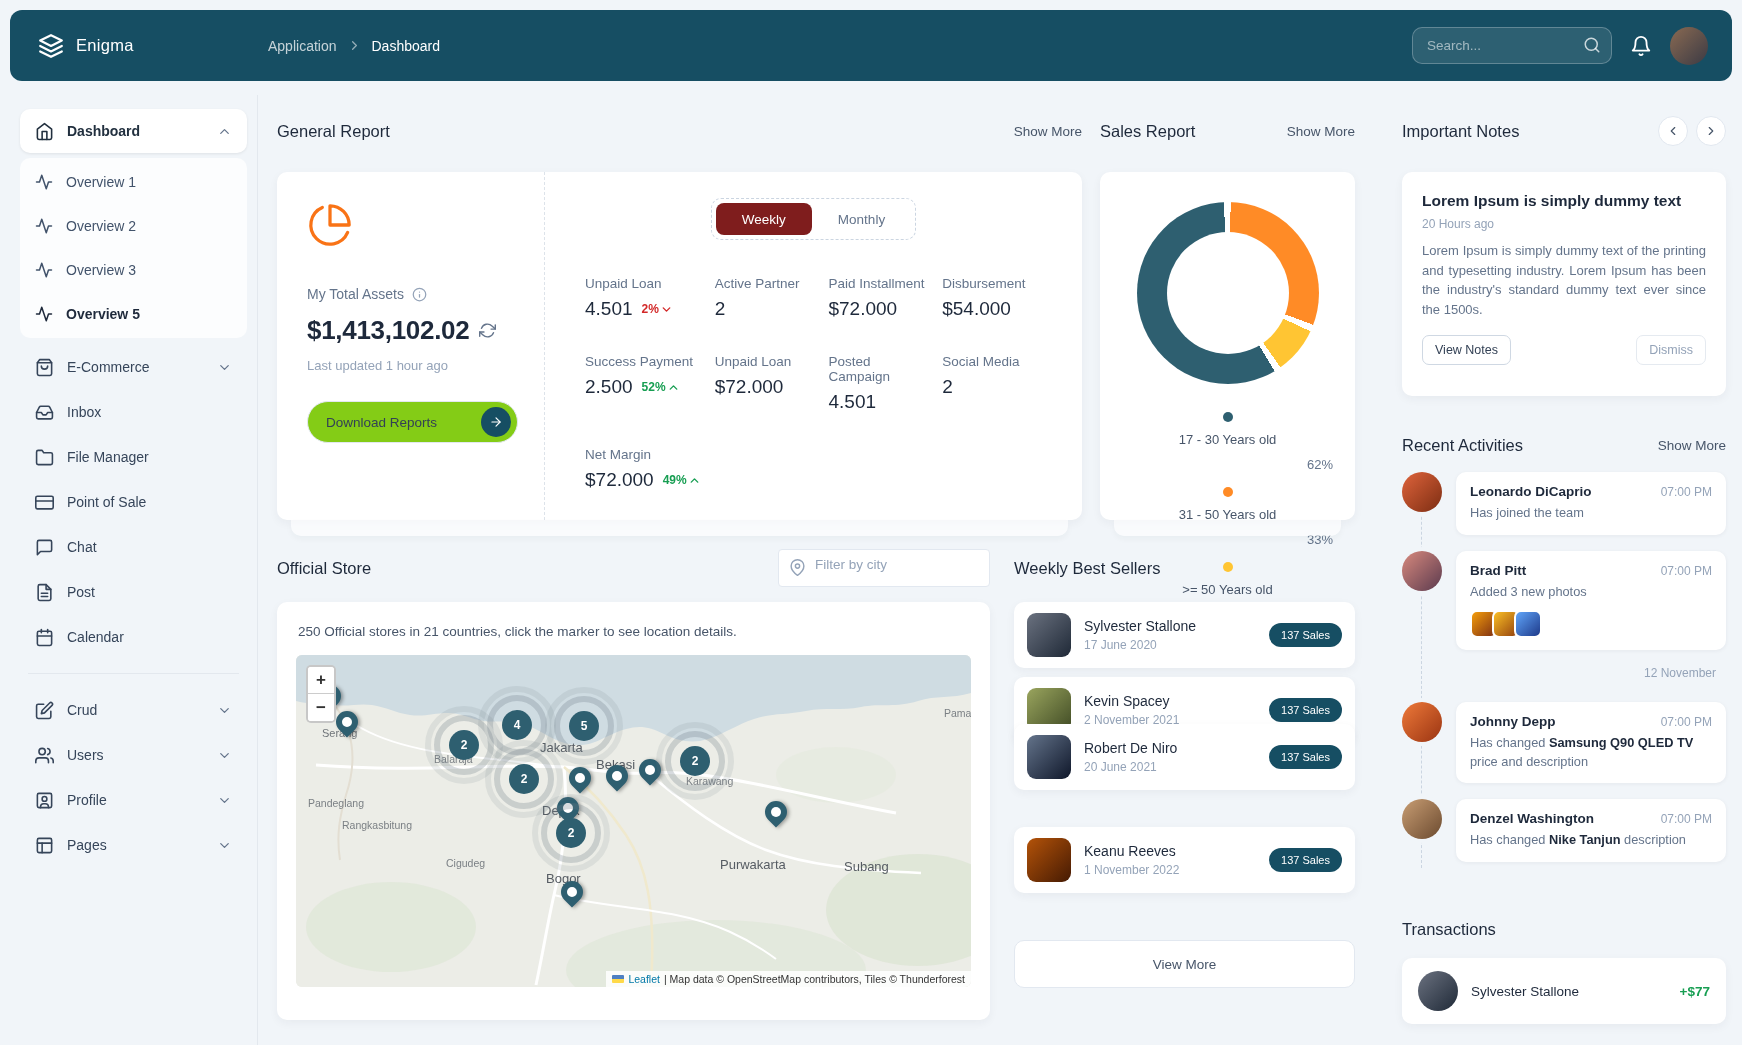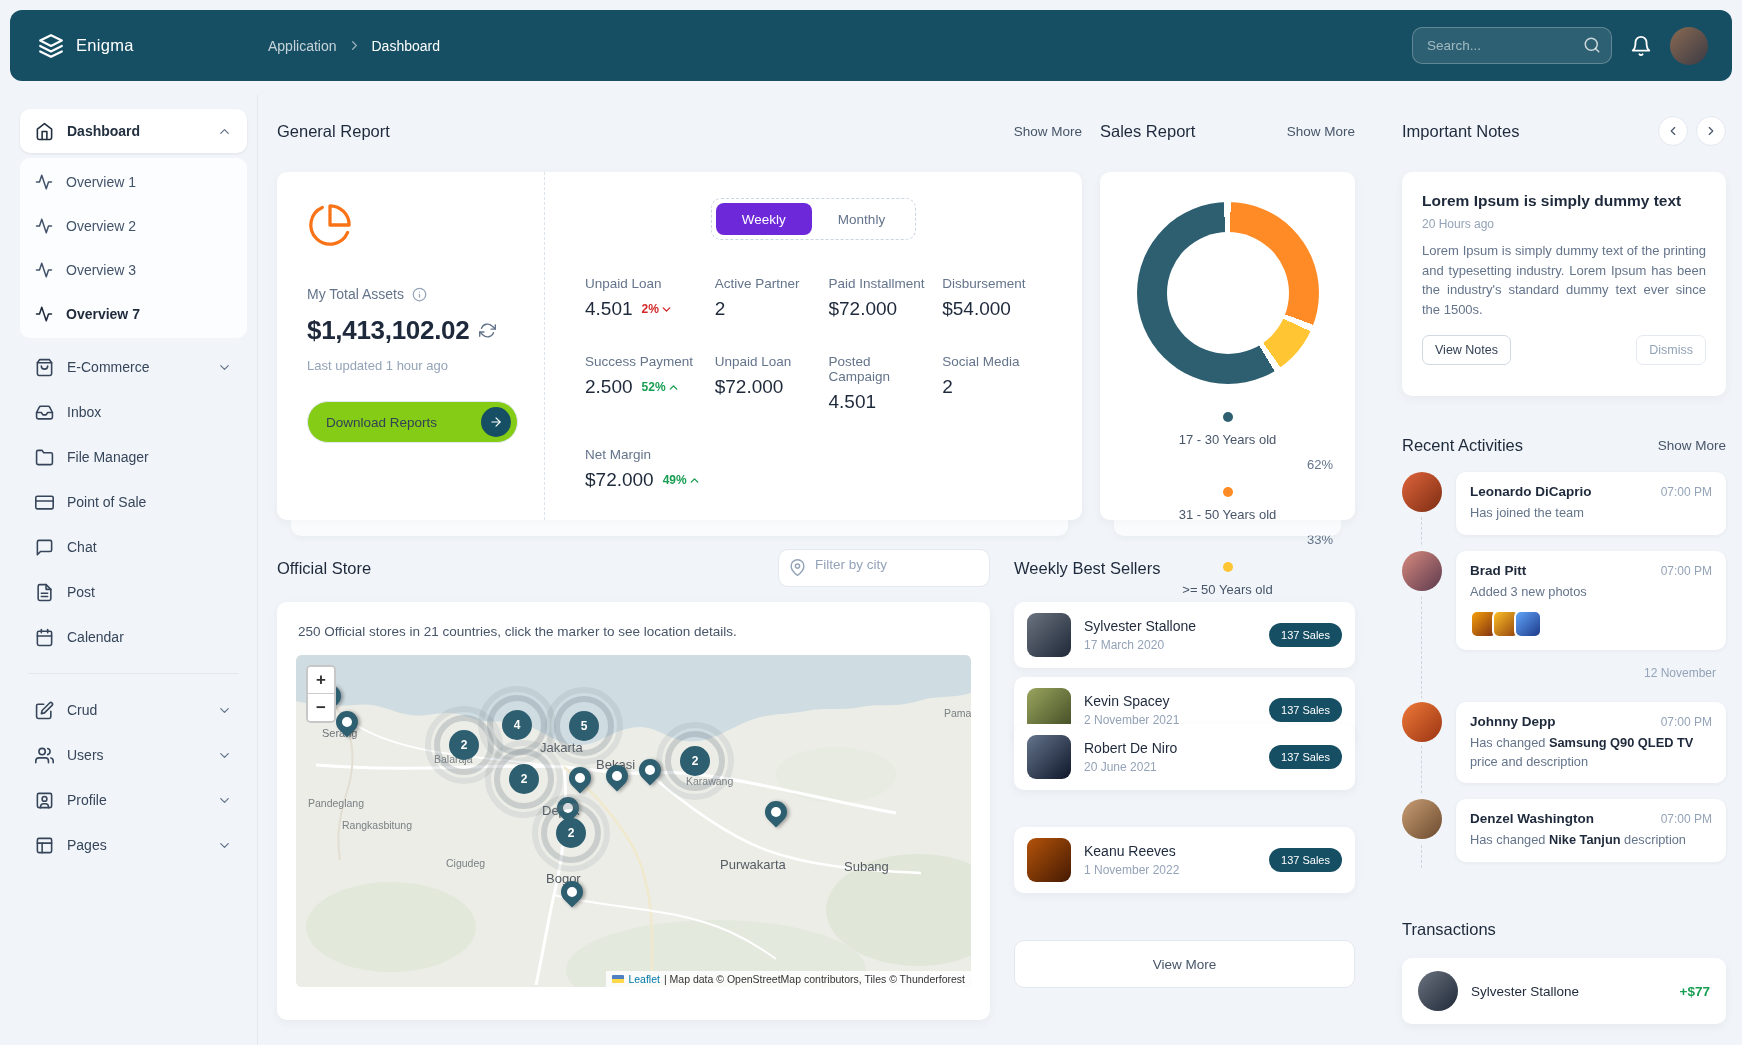--- a/index.html
+++ b/index.html
@@ -70,21 +70,21 @@
   .info-ic { width:15px; height:15px; color:#94a3b8; cursor:pointer; }
   .assets-value { margin-top:13px; display:flex; align-items:center; gap:10px; font-size:26px; font-weight:700; color:#1e293b; letter-spacing:-.3px; }
   .refresh-ic { width:17px; height:17px; color:#64748b; cursor:pointer; }
   .assets-updated { margin-top:12px; font-size:13px; color:#94a3b8; }
   .dl-btn { margin-top:28px; width:100%; height:42px; border:1px solid #e2e8f0; background:#84cc16; border-radius:21px; display:flex; align-items:center; padding:0 6px 0 18px; font-size:13.5px; color:#334155; font-weight:500; cursor:pointer; font-family:inherit; }
   .dl-circle { margin-left:auto; width:30px; height:30px; border-radius:50%; background:#164e63; color:#fff; display:flex; align-items:center; justify-content:center; }
   .dl-circle svg { width:14px; height:14px; }
   .gc-right { flex:1; padding:26px 40px 24px; display:flex; flex-direction:column; }
   .toggle-wrap { align-self:center; border:1px dashed #cbd5e1; border-radius:10px; padding:4px; display:flex; }
   .toggle-opt { height:32px; padding:0 26px; display:flex; align-items:center; font-size:13.5px; color:#64748b; border-radius:8px; cursor:pointer; background:none; border:none; font-family:inherit; }
-  .toggle-opt.on { background:#6d28d9; color:#fff; font-weight:500; }
+  .toggle-opt.on { background:#7f1d1d; color:#fff; font-weight:500; }
   .stats { margin-top:36px; display:grid; grid-template-columns:1fr 1fr 1fr 1fr; row-gap:34px; column-gap:14px; }
   .stat-label { font-size:13.5px; color:#64748b; }
   .stat-val { margin-top:7px; display:flex; align-items:center; gap:9px; font-size:19px; font-weight:500; color:#1e293b; }
   .delta { font-size:12px; font-weight:700; display:flex; align-items:center; gap:1px; }
   .delta svg { width:13px; height:13px; stroke-width:2.6; }
   .delta.up { color:#179e52; }
   .delta.down { color:#d32929; }
 
   
   .sr-head { left:1100px; top:113px; width:255px; height:36px; }
@@ -93,21 +93,21 @@
   .donut { width:182px; height:182px; border-radius:50%; margin:2px auto 0; position:relative; background:#e2e8f0; }
   .donut-hole { position:absolute; inset:30px; background:#fff; border-radius:50%; }
   .legend { margin-top:28px; }
   .leg-row { display:flex; align-items:center; gap:10px; margin-top:15px; font-size:13px; color:#475569;flex-direction:column; }
   .leg-dot { width:10px; height:10px; border-radius:50%; background:#ccc; flex:none; }
   .leg-val { margin-left:auto; color:#64748b; }
 
   
   .os-head { left:277px; top:548px; width:713px; height:40px; }
   .filter-box { position:relative; width:212px; }
-  .filter-box input { width:100%; height:38px; border:1px solid #e2e8f0; border-radius:10px; background:#fff; font-size:13.5px; color:#334155; padding:0 12px 8px 36px; outline:none; font-family:inherit; }
+  .filter-box input { width:100%; height:38px; border:1px solid #e2e8f0; border-radius:4px; background:#fff; font-size:13.5px; color:#334155; padding:0 12px 8px 36px; outline:none; font-family:inherit; }
   .filter-box input::placeholder { color:#94a3b8; }
   .pin-ic { position:absolute; left:11px; top:10px; width:17px; height:17px; color:#94a3b8; }
   .store-card { left:277px; top:602px; width:713px; height:418px; padding:20px 19px; }
   .store-desc { font-size:13.5px; color:#475569; margin:2px 2px 16px; }
   .map { position:relative; height:332px; border-radius:6px; overflow:hidden; background:#ecede7; cursor:grab; }
   .map svg.bgmap { position:absolute; inset:0; }
   .city { font-size:11px; fill:#70757a; }
   .city.lg { font-size:13px; fill:#565c63; }
   .city.sm { font-size:10.5px; fill:#7b8085; }
   .zoomctl { position:absolute; left:10px; top:10px; width:30px; background:#fff; border:2px solid rgba(0,0,0,.22); border-radius:5px; overflow:hidden; z-index:4; }
@@ -337,21 +337,21 @@
       <div class="sub-item">
         <svg class="ic s-ic">
             <use href="#i-activity"></use>
           </svg>
         <span>Overview 3</span>
       </div>
       <div class="sub-item active">
         <svg class="ic s-ic">
             <use href="#i-activity"></use>
           </svg>
-        <span>Overview 7</span>
+        <span>Overview 5</span>
       </div>
     </div>
 
     <div class="side-item">
       <svg class="ic s-ic">
           <use href="#i-bag"></use>
         </svg>
       <span class="side-label">E-Commerce</span>
       <svg class="ic chev">
           <use href="#i-chev-down"></use>
@@ -647,21 +647,21 @@
     </div>
   </section>
 
   <div class="sec-head bs-head">
     <h2 class="sec-title">Weekly Best Sellers</h2>
   </div>
   <div class="card seller" style="top:602px">
     <div class="seller-img av-s1"></div>
     <div>
       <div class="seller-name">Sylvester Stallone</div>
-      <div class="seller-date">17 March 2020</div>
+      <div class="seller-date">17 June 2020</div>
     </div>
     <span class="sales-badge">137 Sales</span>
   </div>
   <div class="card seller" style="top:677px">
     <div class="seller-img av-s2"></div>
     <div>
       <div class="seller-name">Kevin Spacey</div>
       <div class="seller-date">2 November 2021</div>
     </div>
     <span class="sales-badge">137 Sales</span>

